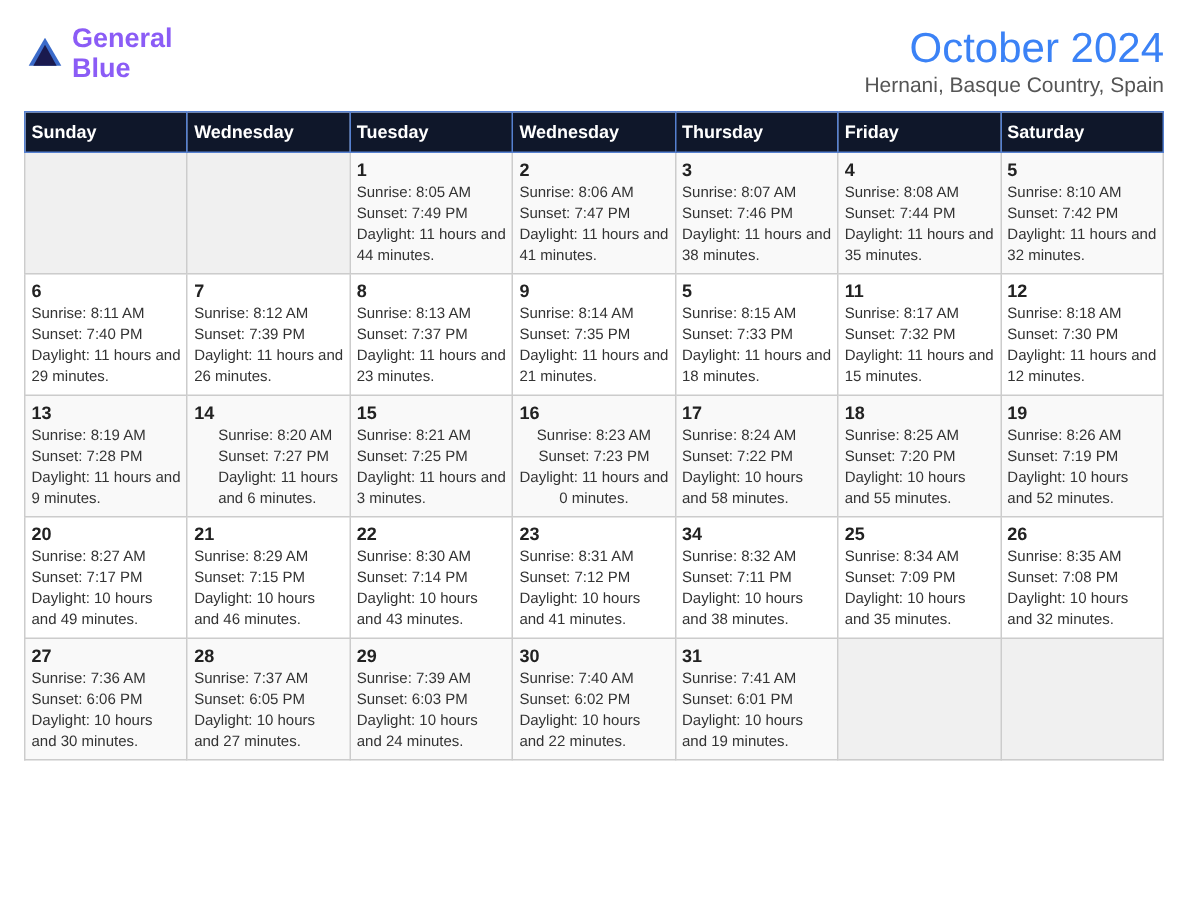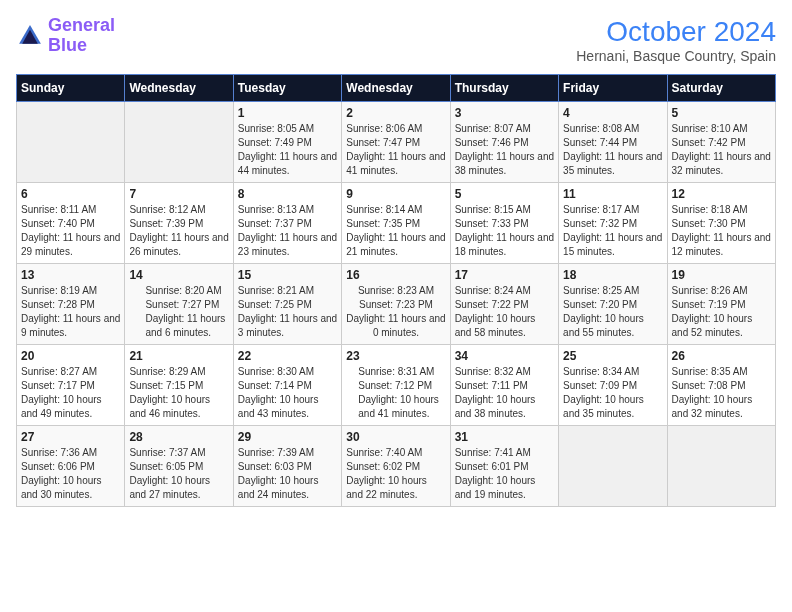--- a/index.html
+++ b/index.html
@@ -258,21 +258,21 @@
 Daylight: 10 hours and 46 minutes.</div>
         </td>
         <td>
           <span class="day-number">22</span>
           <div class="day-info" style="white-space: pre-line;">Sunrise: 8:30 AM
 Sunset: 7:14 PM
 Daylight: 10 hours and 43 minutes.</div>
         </td>
         <td>
           <span class="day-number">23</span>
-          <div class="day-info" style="white-space: pre-line; margin-left: 12px;">Sunrise: 8:31 AM
+          <div class="day-info" style="white-space: pre-line;">Sunrise: 8:31 AM
 Sunset: 7:12 PM
 Daylight: 10 hours and 41 minutes.</div>
         </td>
         <td>
           <span class="day-number">34</span>
           <div class="day-info" style="white-space: pre-line;">Sunrise: 8:32 AM
 Sunset: 7:11 PM
 Daylight: 10 hours and 38 minutes.</div>
         </td>
         <td>

